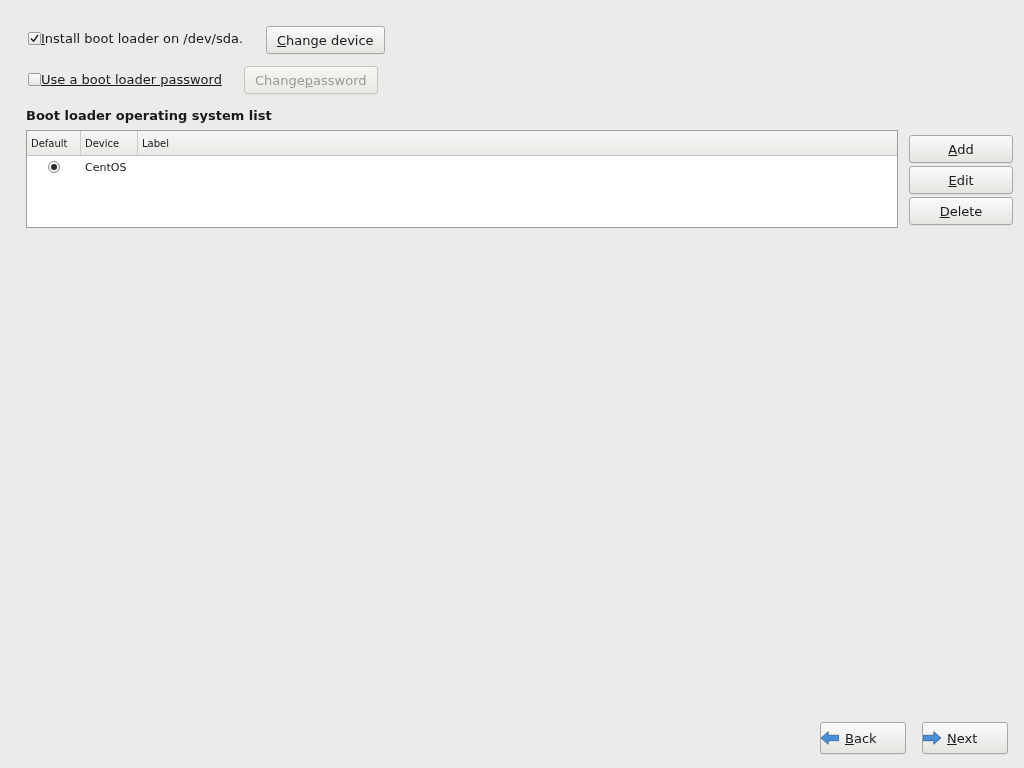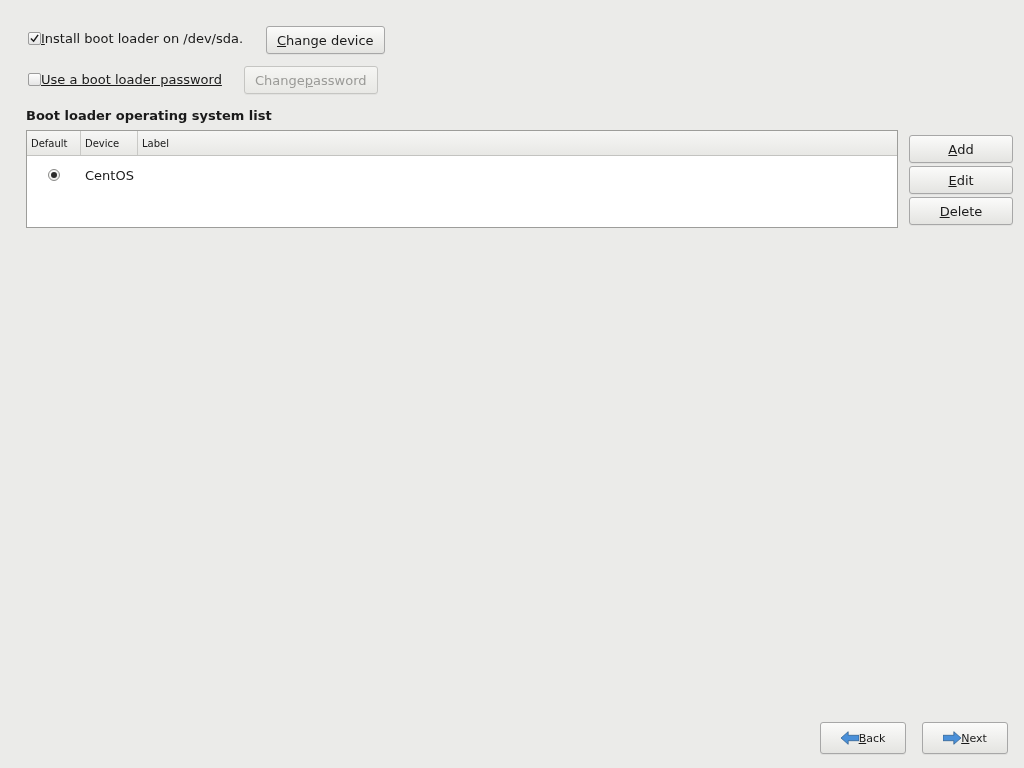--- a/index.html
+++ b/index.html
@@ -121,22 +121,21 @@
     box-sizing: border-box;
   }
   .hcell.default { width: 54px; }
   .hcell.label   { width: 57px; }
   .hcell.device  { flex: 1; border-right: none; }
 
   .os-row {
     display: flex;
     align-items: center;
     height: 22px;
-    font-size: 13px;
-    margin-top: 8px;
+    font-size: 11px;
   }
   .os-row .cell {
     padding: 0 4px;
     box-sizing: border-box;
     display: flex;
     align-items: center;
   }
   .cell.default { width: 54px; justify-content: center; }
   .cell.label   { width: 57px; }
   .cell.device  { flex: 1; }
@@ -180,27 +179,28 @@
   .footer {
     position: absolute;
     right: 16px;
     bottom: 14px;
     display: flex;
     gap: 16px;
   }
   .nav-btn {
     display: inline-flex;
     align-items: center;
-    justify-content: center;
+    justify-content: flex-start;
+    gap: 6px;
     width: 84px;
     height: 30px;
     border: 1px solid #a7a7a7;
     border-radius: 3px;
     background: linear-gradient(to bottom, #fbfbfa, #e4e4e1);
-    font-size: 11px;
+    font-size: 13px;
     box-shadow: 0 1px 0 rgba(0,0,0,0.05);
   }
   .nav-btn .mn { text-decoration: underline; }
   .arrow-svg { width: 18px; height: 14px; flex-shrink: 0; }
 </style>
 </head>
 <body>
 <div class="page">
 
 <div class="chk-row first">

